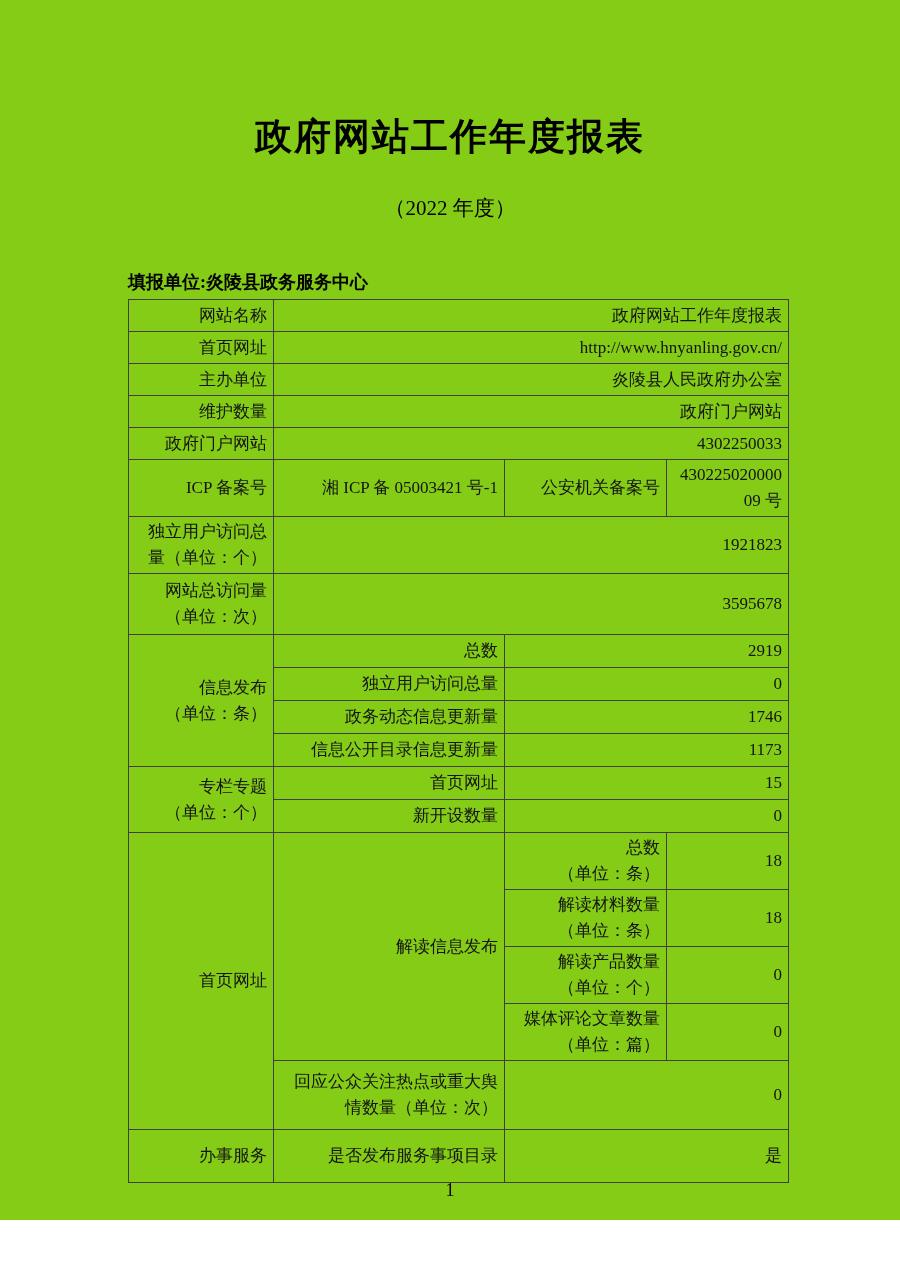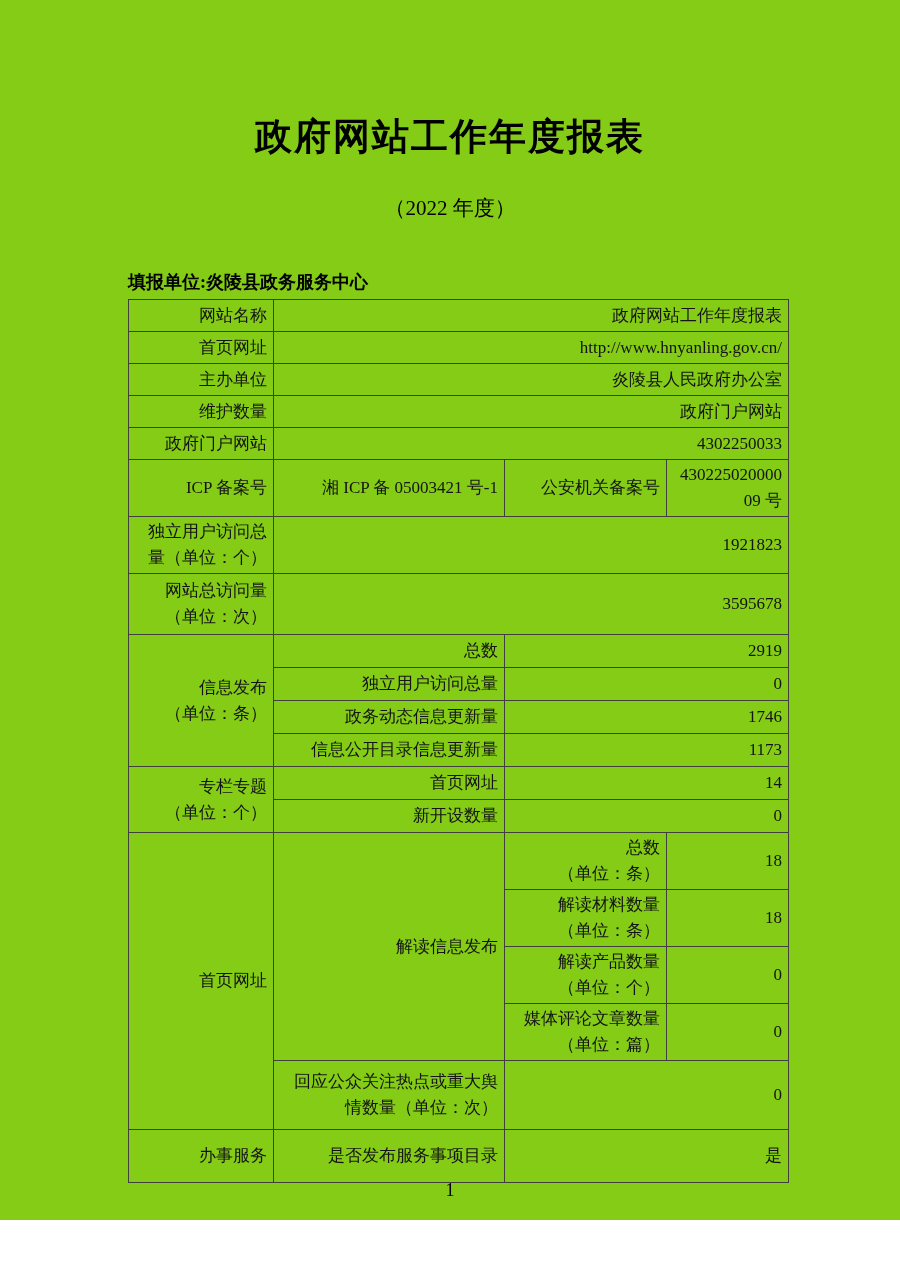--- a/index.html
+++ b/index.html
@@ -159,21 +159,21 @@
         </tr>
         <tr class="rh-i">
           <td>信息公开目录信息更新量</td>
           <td colspan="2">1173</td>
         </tr>
 
         <tr class="rh-i">
           <td rowspan="2" class="preline">专栏专题
 （单位：个）</td>
           <td>首页网址</td>
-          <td colspan="2">14</td>
+          <td colspan="2">15</td>
         </tr>
         <tr class="rh-i">
           <td>新开设数量</td>
           <td colspan="2">0</td>
         </tr>
 
         <tr class="rh-j">
           <td rowspan="5">首页网址</td>
           <td rowspan="4">解读信息发布</td>
           <td class="preline">总数

